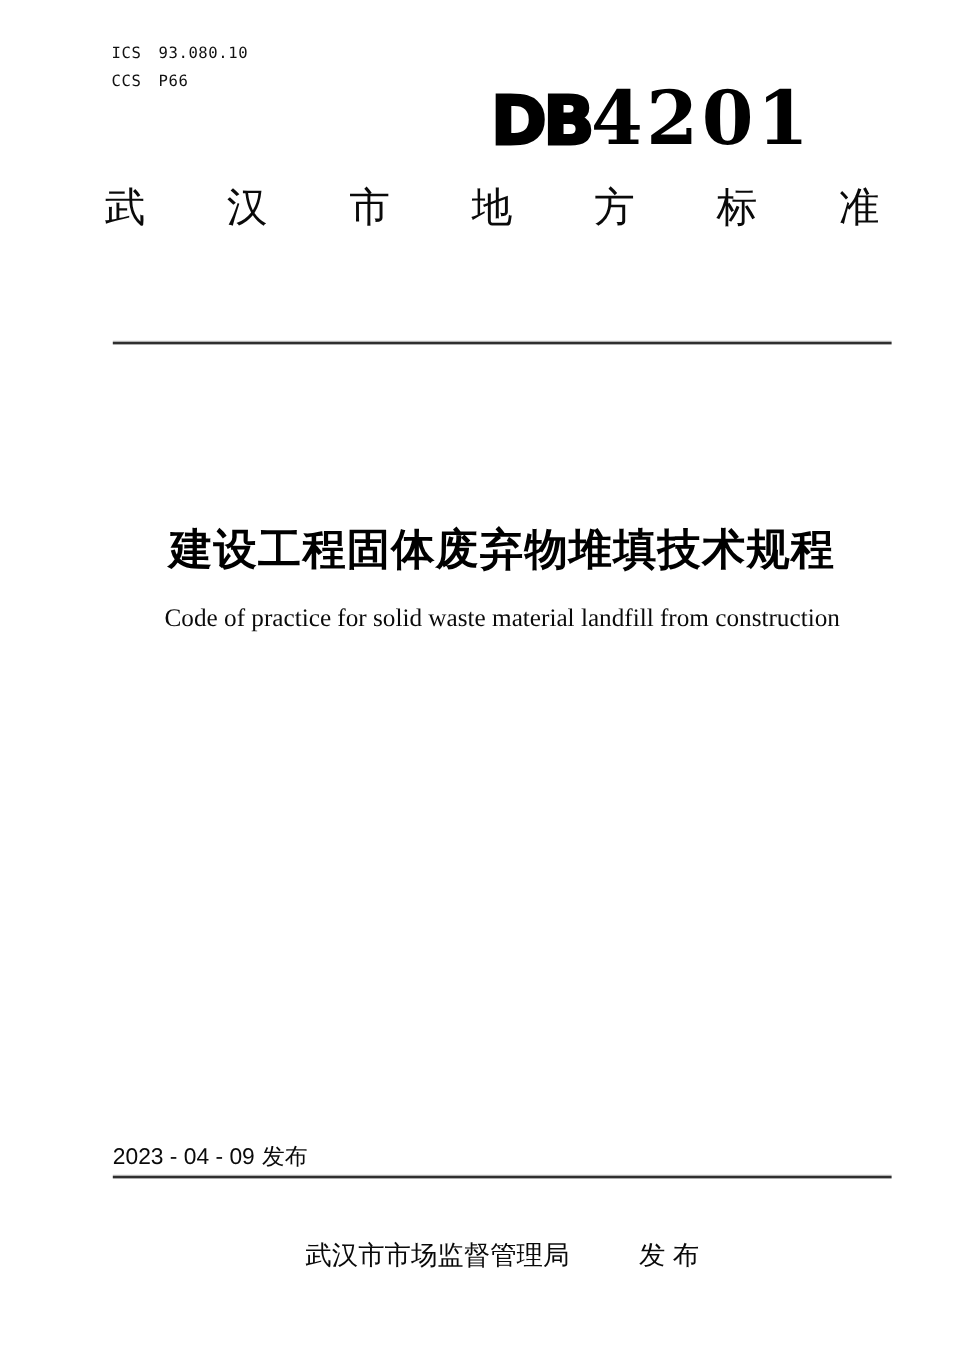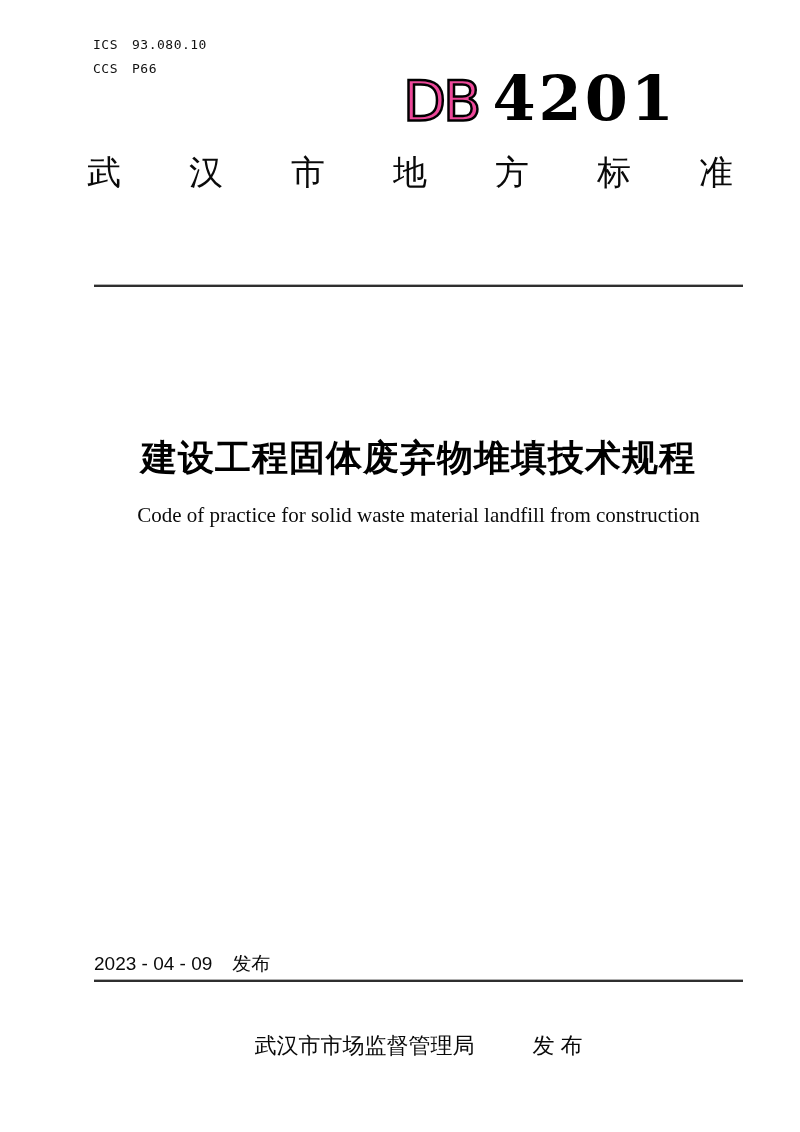--- a/index.html
+++ b/index.html
@@ -32,32 +32,31 @@
     position: absolute;
     top: 68px;
     right: 123px;
     display: flex;
     align-items: baseline;
     line-height: 1;
     white-space: nowrap;
   }
   .logo-db {
     font-family: "DejaVu Sans", sans-serif;
-    font-weight: normal;
+    font-weight: bold;
     font-size: 56px;
     letter-spacing: -3px;
     -webkit-text-stroke: 2.5px #000;
-    color: #ec4899;
+    color: #000000;
   }
   .logo-num {
     font-family: "DejaVu Serif", "Liberation Serif", serif;
     font-weight: bold;
     font-size: 62px;
     letter-spacing: 3px;
-    margin-left: 14px;
     color: #000;
   }
 
   
   .std-name-row {
     position: absolute;
     left: 87px;
     top: 150px;
     width: 646px;
     display: flex;
@@ -111,21 +110,21 @@
     position: absolute;
     left: 94px;
     top: 951px;
     width: 649px;
     display: flex;
     justify-content: space-between;
     font-size: 19px;
     color: #0a0a0a;
     white-space: nowrap;
   }
-  .dates-row .date-label { margin-left: 20px; }
+  .dates-row .date-label { margin-left: 6px; }
 
   
   .publisher-row {
     top: 1031px;
     font-size: 22px;
     font-weight: 500;
     color: #0a0a0a;
     white-space: nowrap;
   }
   .publisher-row .publish-label { margin-left: 58px; }

